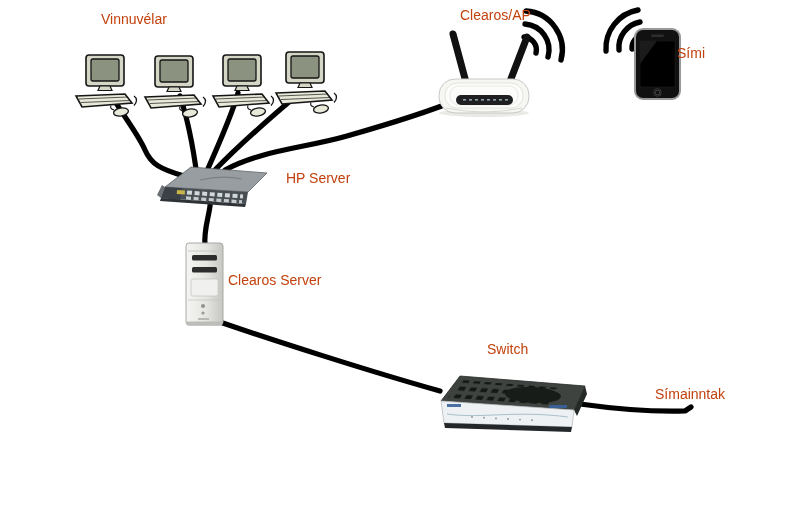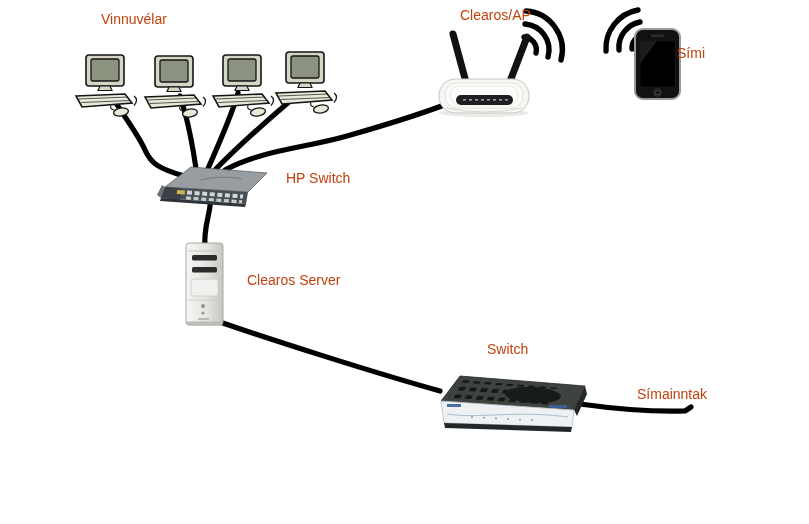--- a/index.html
+++ b/index.html
@@ -140,18 +140,18 @@
         <circle cx="520" cy="419.6" r="0.9"></circle>
           <circle cx="532" cy="420.2" r="0.9"></circle>
       </g>
       <polygon points="444,423 572,427 571,432 445,428" fill="#23272a"></polygon>
     </g>
   </svg>
 
   <div class="lbl" style="left:101px;top:11px;">Vinnuvélar</div>
   <div class="lbl" style="left:460px;top:7px;">Clearos/AP</div>
   <div class="lbl" style="left:666px;top:45px;margin-left:11px;">Sími</div>
-  <div class="lbl" style="left:286px;top:170px;">HP Switch</div>
-  <div class="lbl" style="left:247px;top:272px;">Clearos Server</div>
+  <div class="lbl" style="left:286px;top:170px;">HP Server</div>
+  <div class="lbl" style="left:228px;top:272px;">Clearos Server</div>
   <div class="lbl" style="left:487px;top:341px;">Switch</div>
-  <div class="lbl" style="left:637px;top:386px;">Símainntak</div>
+  <div class="lbl" style="left:655px;top:386px;">Símainntak</div>
 
 </div>
 
 </body></html>

